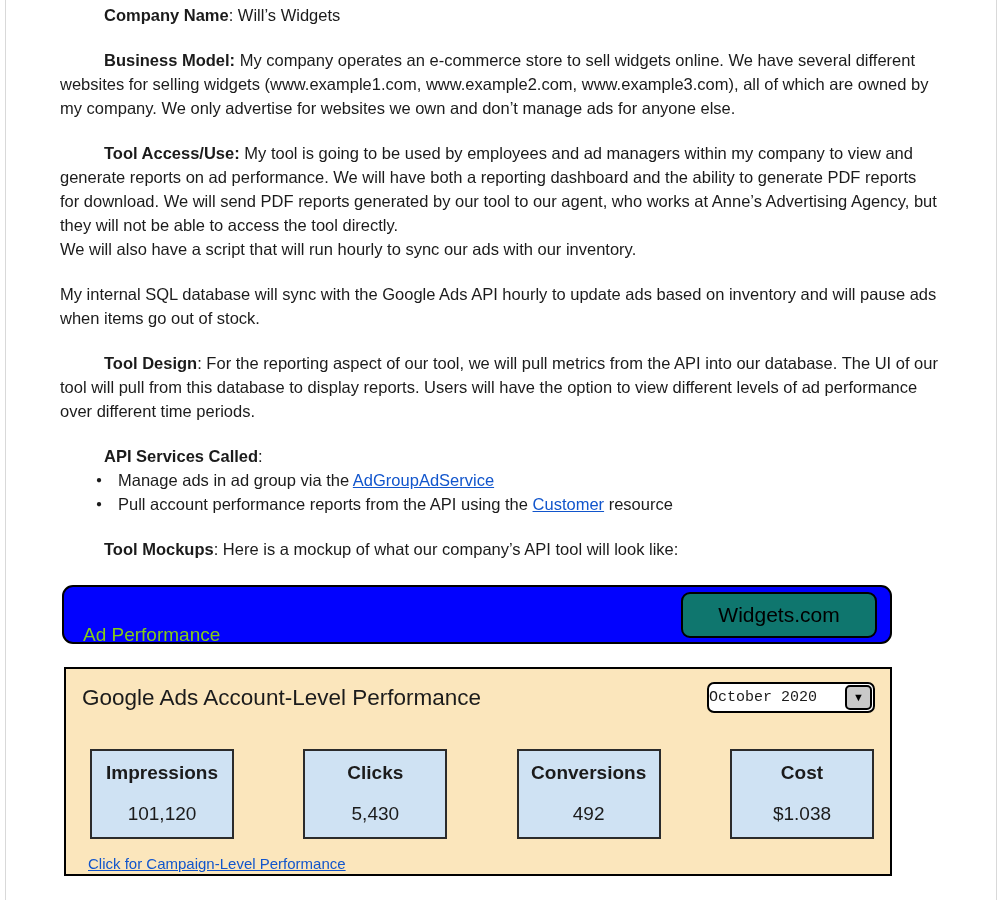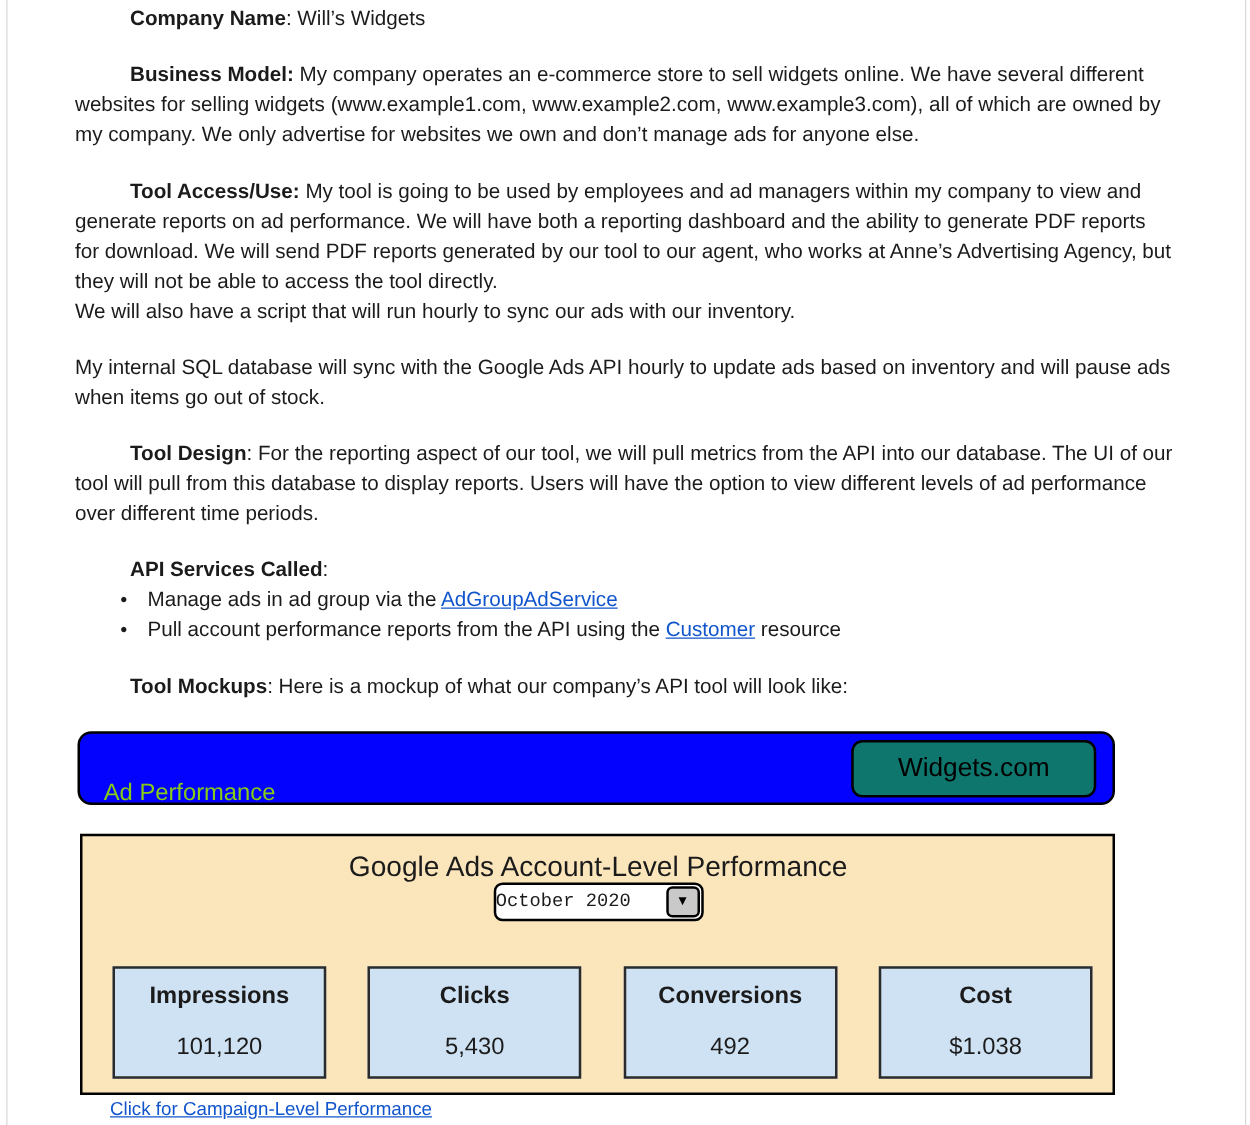--- a/index.html
+++ b/index.html
@@ -51,21 +51,20 @@
 
   .panel {
     margin-left: 4px;
     width: 828px; height: 209px;
     background: var(--panel-cream, #fbe6bc);
     border: 2px solid var(--border-black, #000);
   }
   .panel-top {
     display: flex; align-items: center; justify-content: space-between;
     padding: 13px 15px 0 16px;
-    flex-direction: column;
   }
   .panel-title { font-size: 22.5px; }
   .dropdown {
     width: 168px; height: 31px;
     background: #ffffff;
     border: 2px solid var(--border-black, #000);
     border-radius: 7px;
     display: flex; align-items: center;
     cursor: pointer;
   }
@@ -79,21 +78,21 @@
     cursor: pointer;
   }
   .dd-arrow { font-size: 11px; line-height: 1; color: #000; }
 
   .cards {
     display: flex; justify-content: space-between;
     padding: 0 16px 0 24px;
     margin-top: 36px;
   }
   .card {
-    width: 171px; height: 90px;
+    width: 144px; height: 90px;
     background: var(--card-blue, #cfe2f3);
     border: 2px solid #2b2b2b;
     display: flex; flex-direction: column; align-items: center; justify-content: space-between;
     padding: 10px 0 11px 0;
   }
   .card .m-label { font-size: 19px; font-weight: bold; }
   .card .m-value { font-size: 19px; }
 
   .camp-link {
     display: inline-block;

